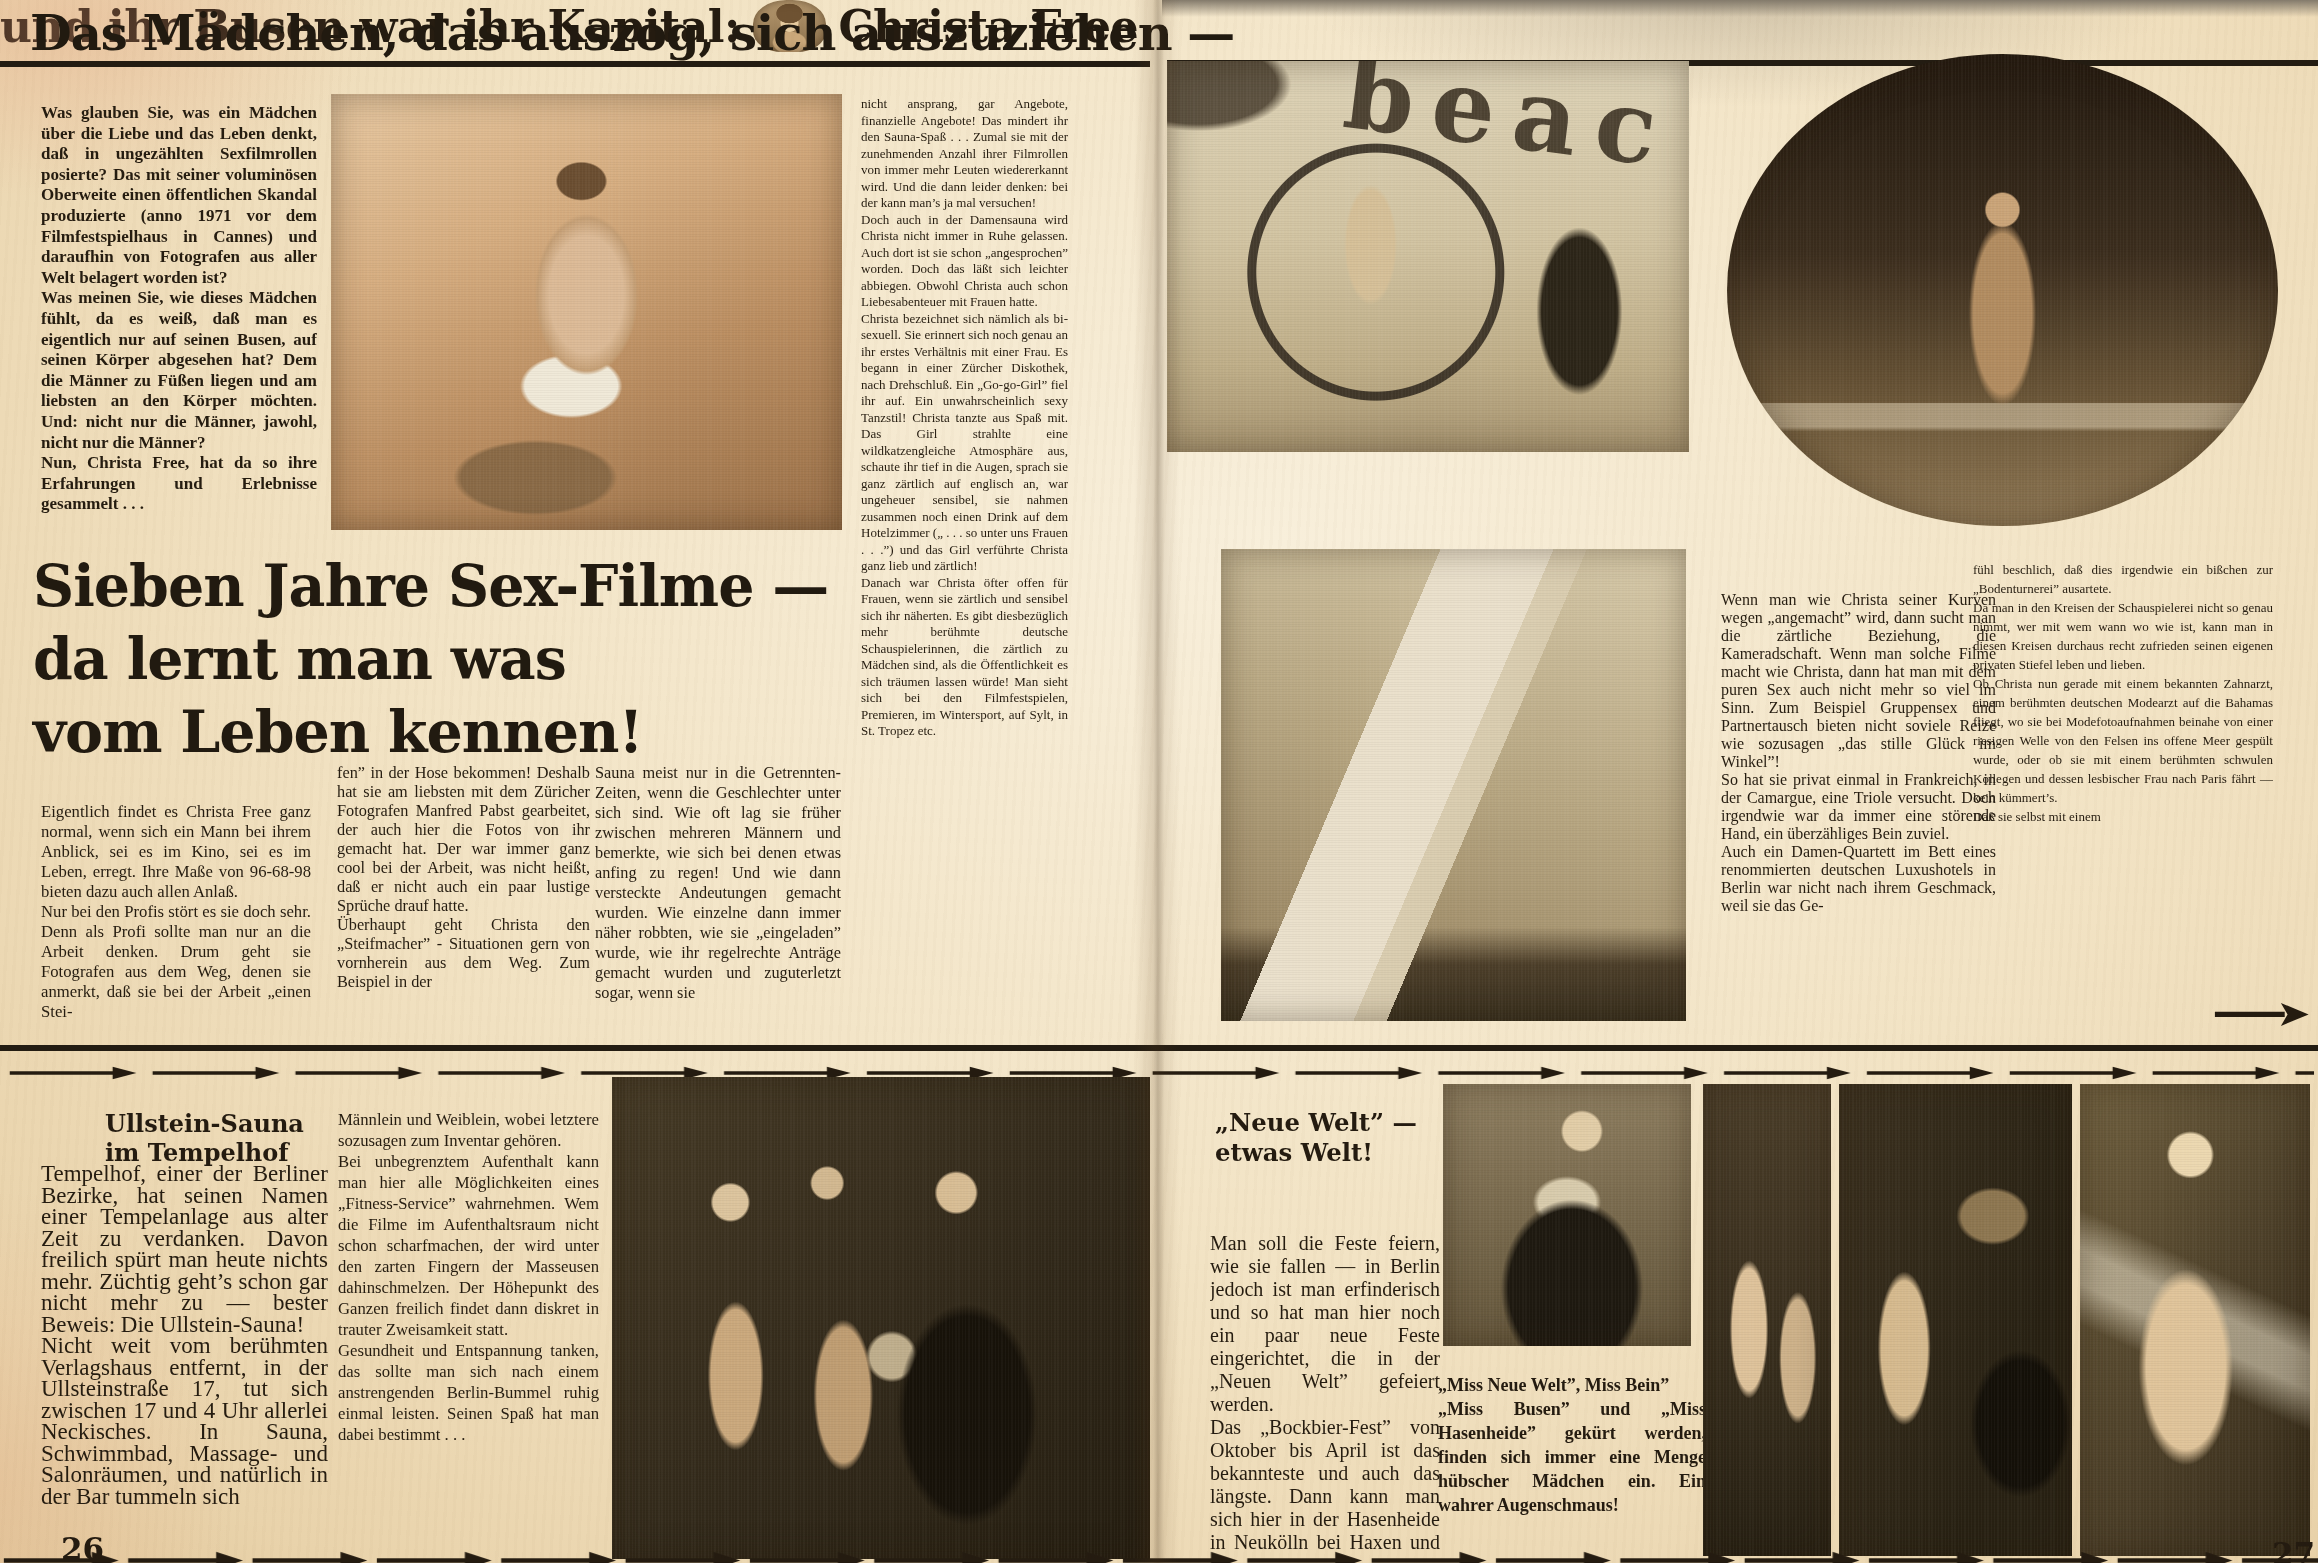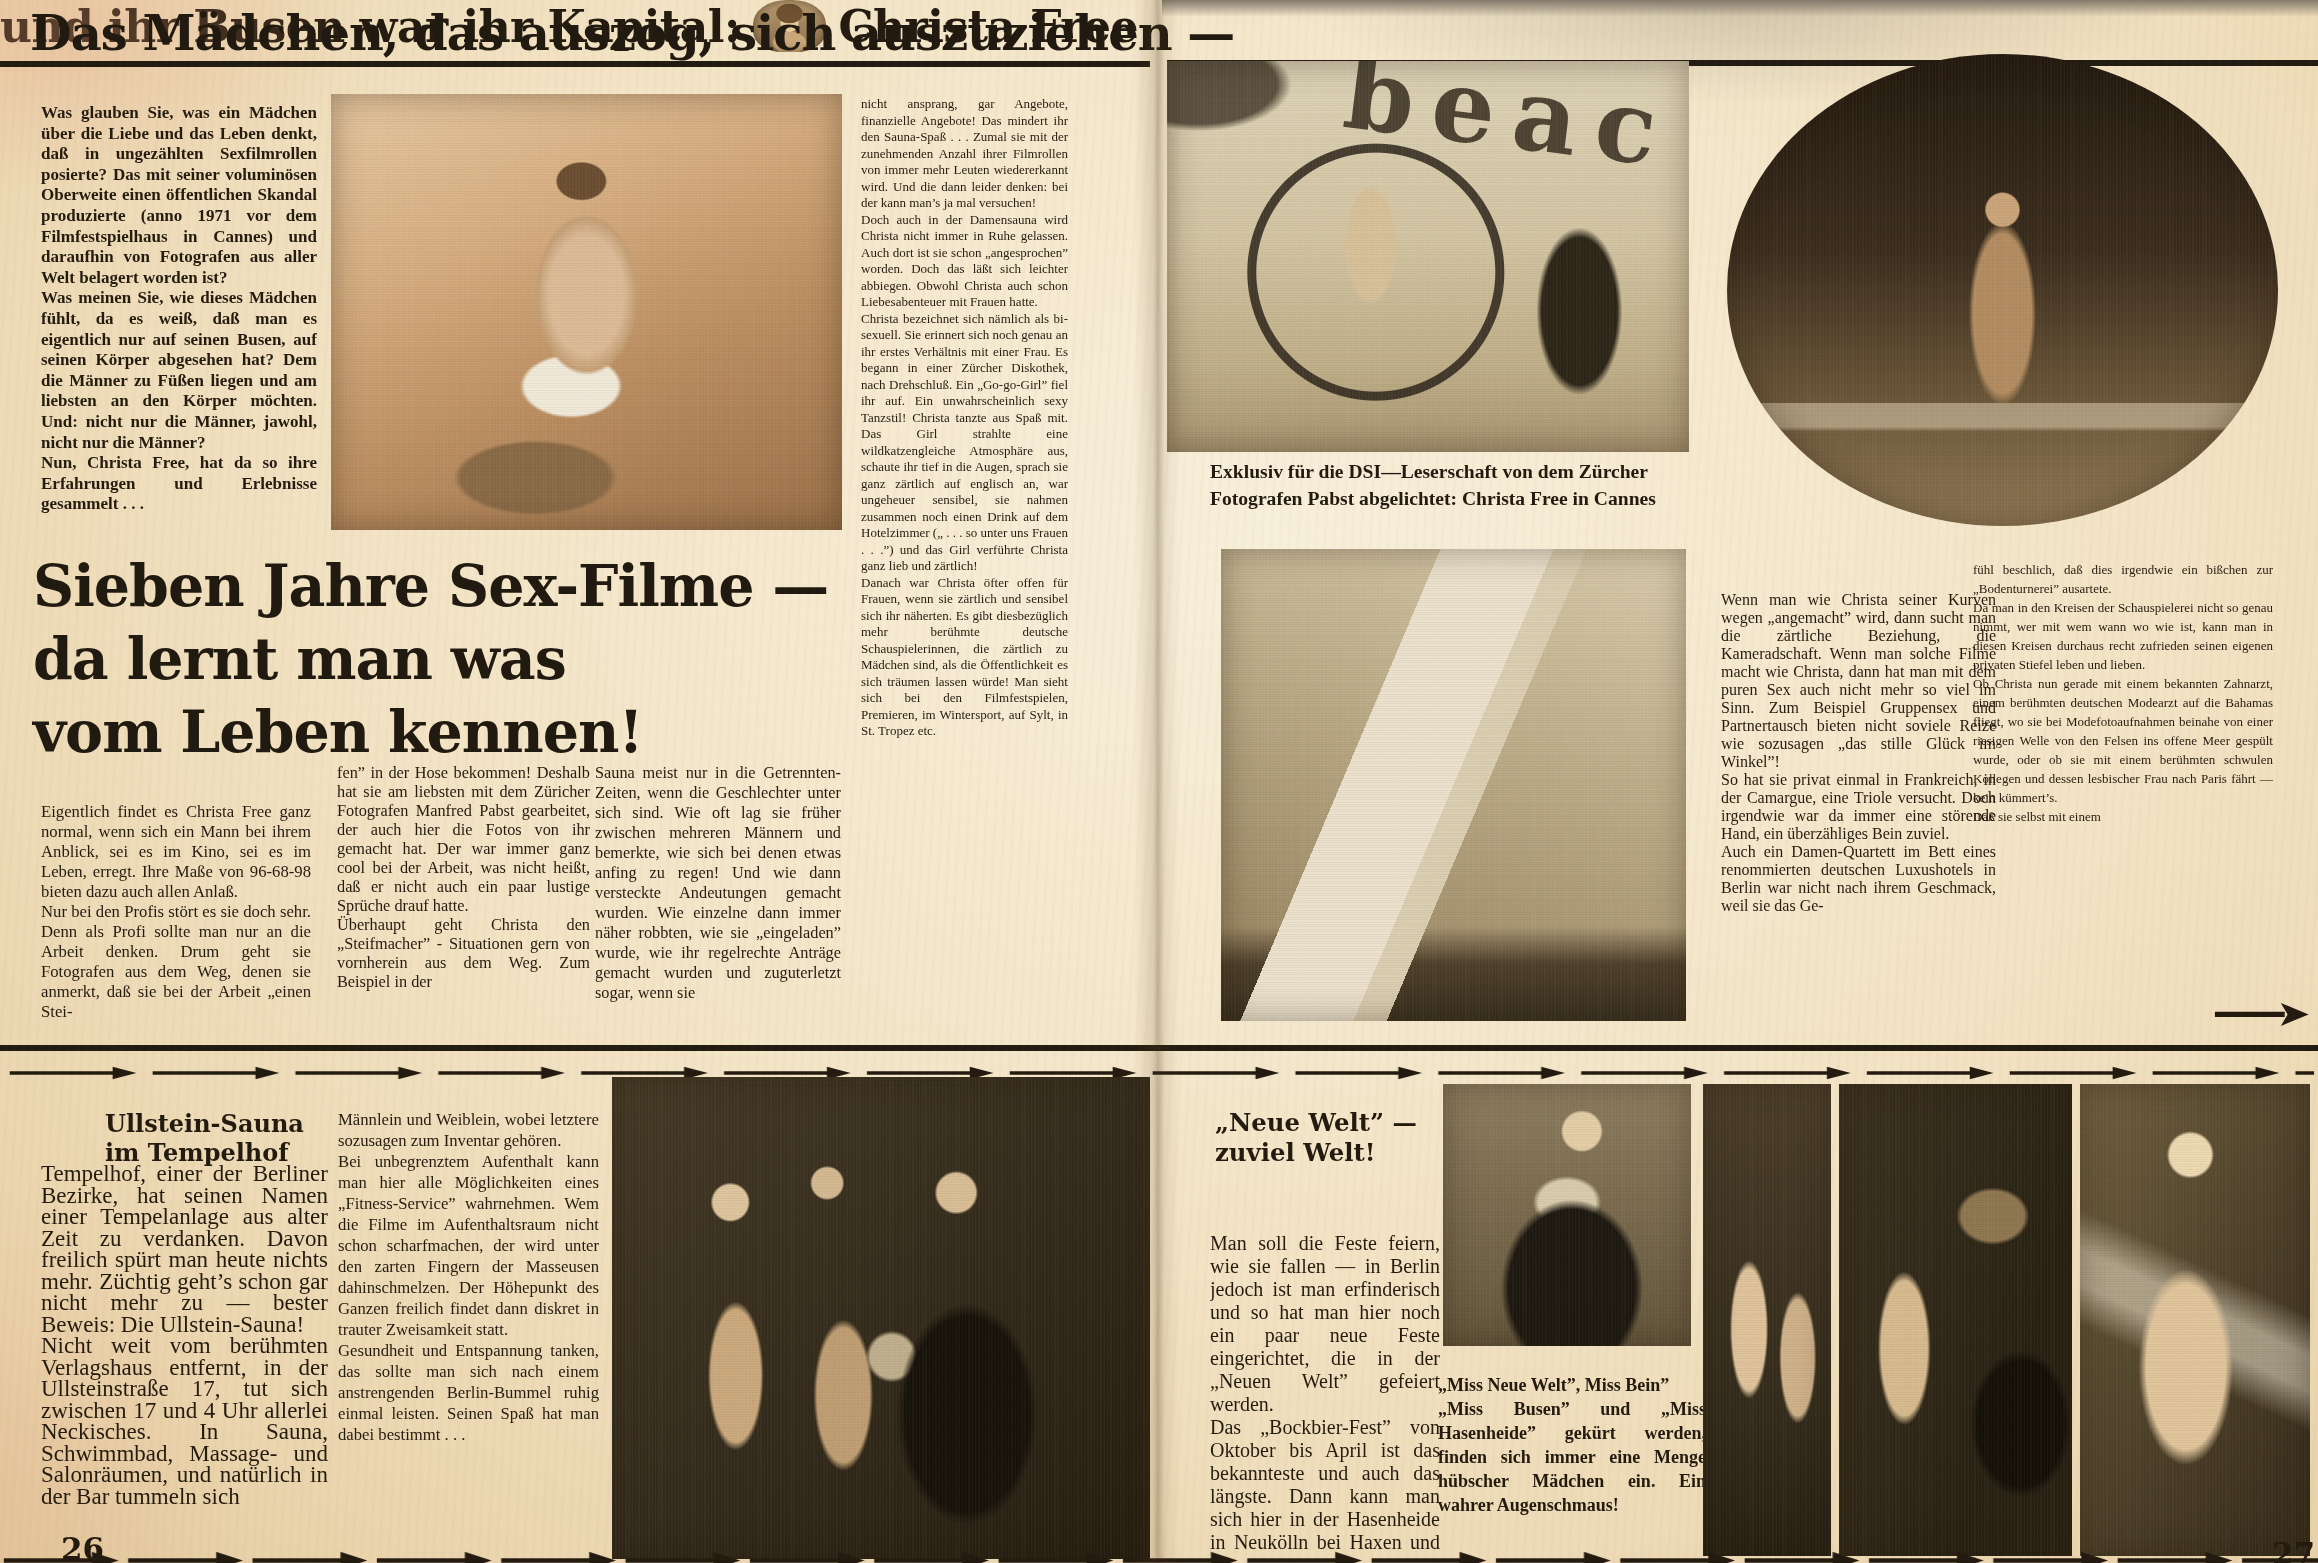--- a/index.html
+++ b/index.html
@@ -137,21 +137,20 @@
 Überhaupt geht Christa den „Steifmacher” - Situationen gern von vornherein aus dem Weg. Zum Beispiel in der</div>
   <div class="col" style="left:595px;top:763px;width:246px;height:280px;font-size:16.3px;line-height:20px;">Sauna meist nur in die Getrennten-Zeiten, wenn die Geschlechter unter sich sind. Wie oft lag sie früher zwischen mehreren Männern und bemerkte, wie sich bei denen etwas anfing zu regen! Und wie dann versteckte Andeutungen gemacht wurden. Wie einzelne dann immer näher robbten, wie sie „eingeladen” wurde, wie ihr regelrechte Anträge gemacht wurden und zuguterletzt sogar, wenn sie</div>
   <div class="col" style="left:861px;top:96px;width:207px;height:925px;font-size:13px;line-height:16.5px;">nicht ansprang, gar Angebote, finanzielle Angebote! Das mindert ihr den Sauna-Spaß . . . Zumal sie mit der zunehmenden Anzahl ihrer Filmrollen von immer mehr Leuten wiedererkannt wird. Und die dann leider denken: bei der kann man’s ja mal versuchen!
 Doch auch in der Damensauna wird Christa nicht immer in Ruhe gelassen. Auch dort ist sie schon „angesprochen” worden. Doch das läßt sich leichter abbiegen. Obwohl Christa auch schon Liebesabenteuer mit Frauen hatte.
 Christa bezeichnet sich nämlich als bi-sexuell. Sie erinnert sich noch genau an ihr erstes Verhältnis mit einer Frau. Es begann in einer Zürcher Diskothek, nach Drehschluß. Ein „Go-go-Girl” fiel ihr auf. Ein unwahrscheinlich sexy Tanzstil! Christa tanzte aus Spaß mit. Das Girl strahlte eine wildkatzengleiche Atmosphäre aus, schaute ihr tief in die Augen, sprach sie ganz zärtlich auf englisch an, war ungeheuer sensibel, sie nahmen zusammen noch einen Drink auf dem Hotelzimmer („ . . . so unter uns Frauen . . .”) und das Girl verführte Christa ganz lieb und zärtlich!
 Danach war Christa öfter offen für Frauen, wenn sie zärtlich und sensibel sich ihr näherten. Es gibt diesbezüglich mehr berühmte deutsche Schauspielerinnen, die zärtlich zu Mädchen sind, als die Öffentlichkeit es sich träumen lassen würde! Man sieht sich bei den Filmfestspielen, Premieren, im Wintersport, auf Sylt, in St. Tropez etc.</div>
 
   <div class="photo ph-beach">
     <span class="beach-sign">beac</span>
   </div>
-  <div class="caption" style="left:1210px;top:458px;width:488px;font-size:19.6px;line-height:27px;">Exklusiv für die DSI—Leserschaft von dem Zürcher Fotografen Pabst abgelichtet: Christa Free in Cannes</div>
   <div class="photo ph-circle"></div>
   <div class="photo ph-sail"></div>
 
   <div class="col" style="left:1721px;top:591px;width:275px;height:447px;font-size:16px;line-height:18px;">Wenn man wie Christa seiner Kurven wegen „angemacht” wird, dann sucht man die zärtliche Beziehung, die Kameradschaft. Wenn man solche Filme macht wie Christa, dann hat man mit dem puren Sex auch nicht mehr so viel im Sinn. Zum Beispiel Gruppensex und Partnertausch bieten nicht soviele Reize wie sozusagen „das stille Glück im Winkel”!
 So hat sie privat einmal in Frankreich, in der Camargue, eine Triole versucht. Doch irgendwie war da immer eine störende Hand, ein überzähliges Bein zuviel.
 Auch ein Damen-Quartett im Bett eines renommierten deutschen Luxushotels in Berlin war nicht nach ihrem Geschmack, weil sie das Ge-</div>
   <div class="col" style="left:1973px;top:560px;width:300px;height:478px;font-size:13px;line-height:19px;">fühl beschlich, daß dies irgendwie ein bißchen zur „Bodenturnerei” ausartete.
 Da man in den Kreisen der Schauspielerei nicht so genau nimmt, wer mit wem wann wo wie ist, kann man in diesen Kreisen durchaus recht zufrieden seinen eigenen privaten Stiefel leben und lieben.
 Ob Christa nun gerade mit einem bekannten Zahnarzt, einem berühmten deutschen Modearzt auf die Bahamas fliegt, wo sie bei Modefotoaufnahmen beinahe von einer riesigen Welle von den Felsen ins offene Meer gespült wurde, oder ob sie mit einem berühmten schwulen Kollegen und dessen lesbischer Frau nach Paris fährt — kein kümmert’s.
 Daß sie selbst mit einem</div>
@@ -177,21 +176,21 @@
   <div class="secthead" style="left:105px;top:1109px;width:421px;font-size:24px;line-height:29px;">Ullstein-Sauna
 im Tempelhof</div>
   <div class="col" style="left:41px;top:1163px;width:287px;height:383px;font-size:23px;line-height:21.5px;">Tempelhof, einer der Berliner Bezirke, hat seinen Namen einer Tempelanlage aus alter Zeit zu verdanken. Davon freilich spürt man heute nichts mehr. Züchtig geht’s schon gar nicht mehr zu — bester Beweis: Die Ullstein-Sauna!
 Nicht weit vom berühmten Verlagshaus entfernt, in der Ullsteinstraße 17, tut sich zwischen 17 und 4 Uhr allerlei Neckisches. In Sauna, Schwimmbad, Massage- und Salonräumen, und natürlich in der Bar tummeln sich</div>
   <div class="col" style="left:338px;top:1109px;width:261px;height:433px;font-size:16.7px;line-height:21px;">Männlein und Weiblein, wobei letztere sozusagen zum Inventar gehören.
 Bei unbegrenztem Aufenthalt kann man hier alle Möglichkeiten eines „Fitness-Service” wahrnehmen. Wem die Filme im Aufenthaltsraum nicht schon scharfmachen, der wird unter den zarten Fingern der Masseusen dahinschmelzen. Der Höhepunkt des Ganzen freilich findet dann diskret in trauter Zweisamkeit statt.
 Gesundheit und Entspannung tanken, das sollte man sich nach einem anstrengenden Berlin-Bummel ruhig einmal leisten. Seinen Spaß hat man dabei bestimmt . . .</div>
   <div class="photo ph-party"></div>
 
   <div class="secthead" style="left:1215px;top:1108px;width:225px;font-size:24.4px;line-height:30px;">„Neue Welt” —
-zuviel Welt!</div>
+etwas Welt!</div>
   <div class="col" style="left:1210px;top:1232px;width:230px;height:318px;font-size:20px;line-height:23px;">Man soll die Feste feiern, wie sie fallen — in Berlin jedoch ist man erfinderisch und so hat man hier noch ein paar neue Feste eingerichtet, die in der „Neuen Welt” gefeiert werden.
 Das „Bockbier-Fest” von Oktober bis April ist das bekannteste und auch das längste. Dann kann man sich hier in der Hasenheide in Neukölln bei Haxen und Bier — in Zehn-Liter-Fässern auf dem Tisch — so richtig wohl fühlen!
 Aber auch die Wahlen in der Neuen Welt locken stets Tausende Besucher an: Wenn</div>
   <div class="photo ph-reader"></div>
   <div class="caption" style="left:1438px;top:1373px;width:268px;font-size:18px;line-height:24px;text-align:justify;">„Miss Neue Welt”, Miss Bein”
 „Miss Busen” und „Miss Hasenheide” gekürt werden, finden sich immer eine Menge hübscher Mädchen ein. Ein wahrer Augenschmaus!</div>
   <div class="photo ph-stage1"></div>
   <div class="photo ph-stage2"></div>
   <div class="photo ph-winner"></div>
 

